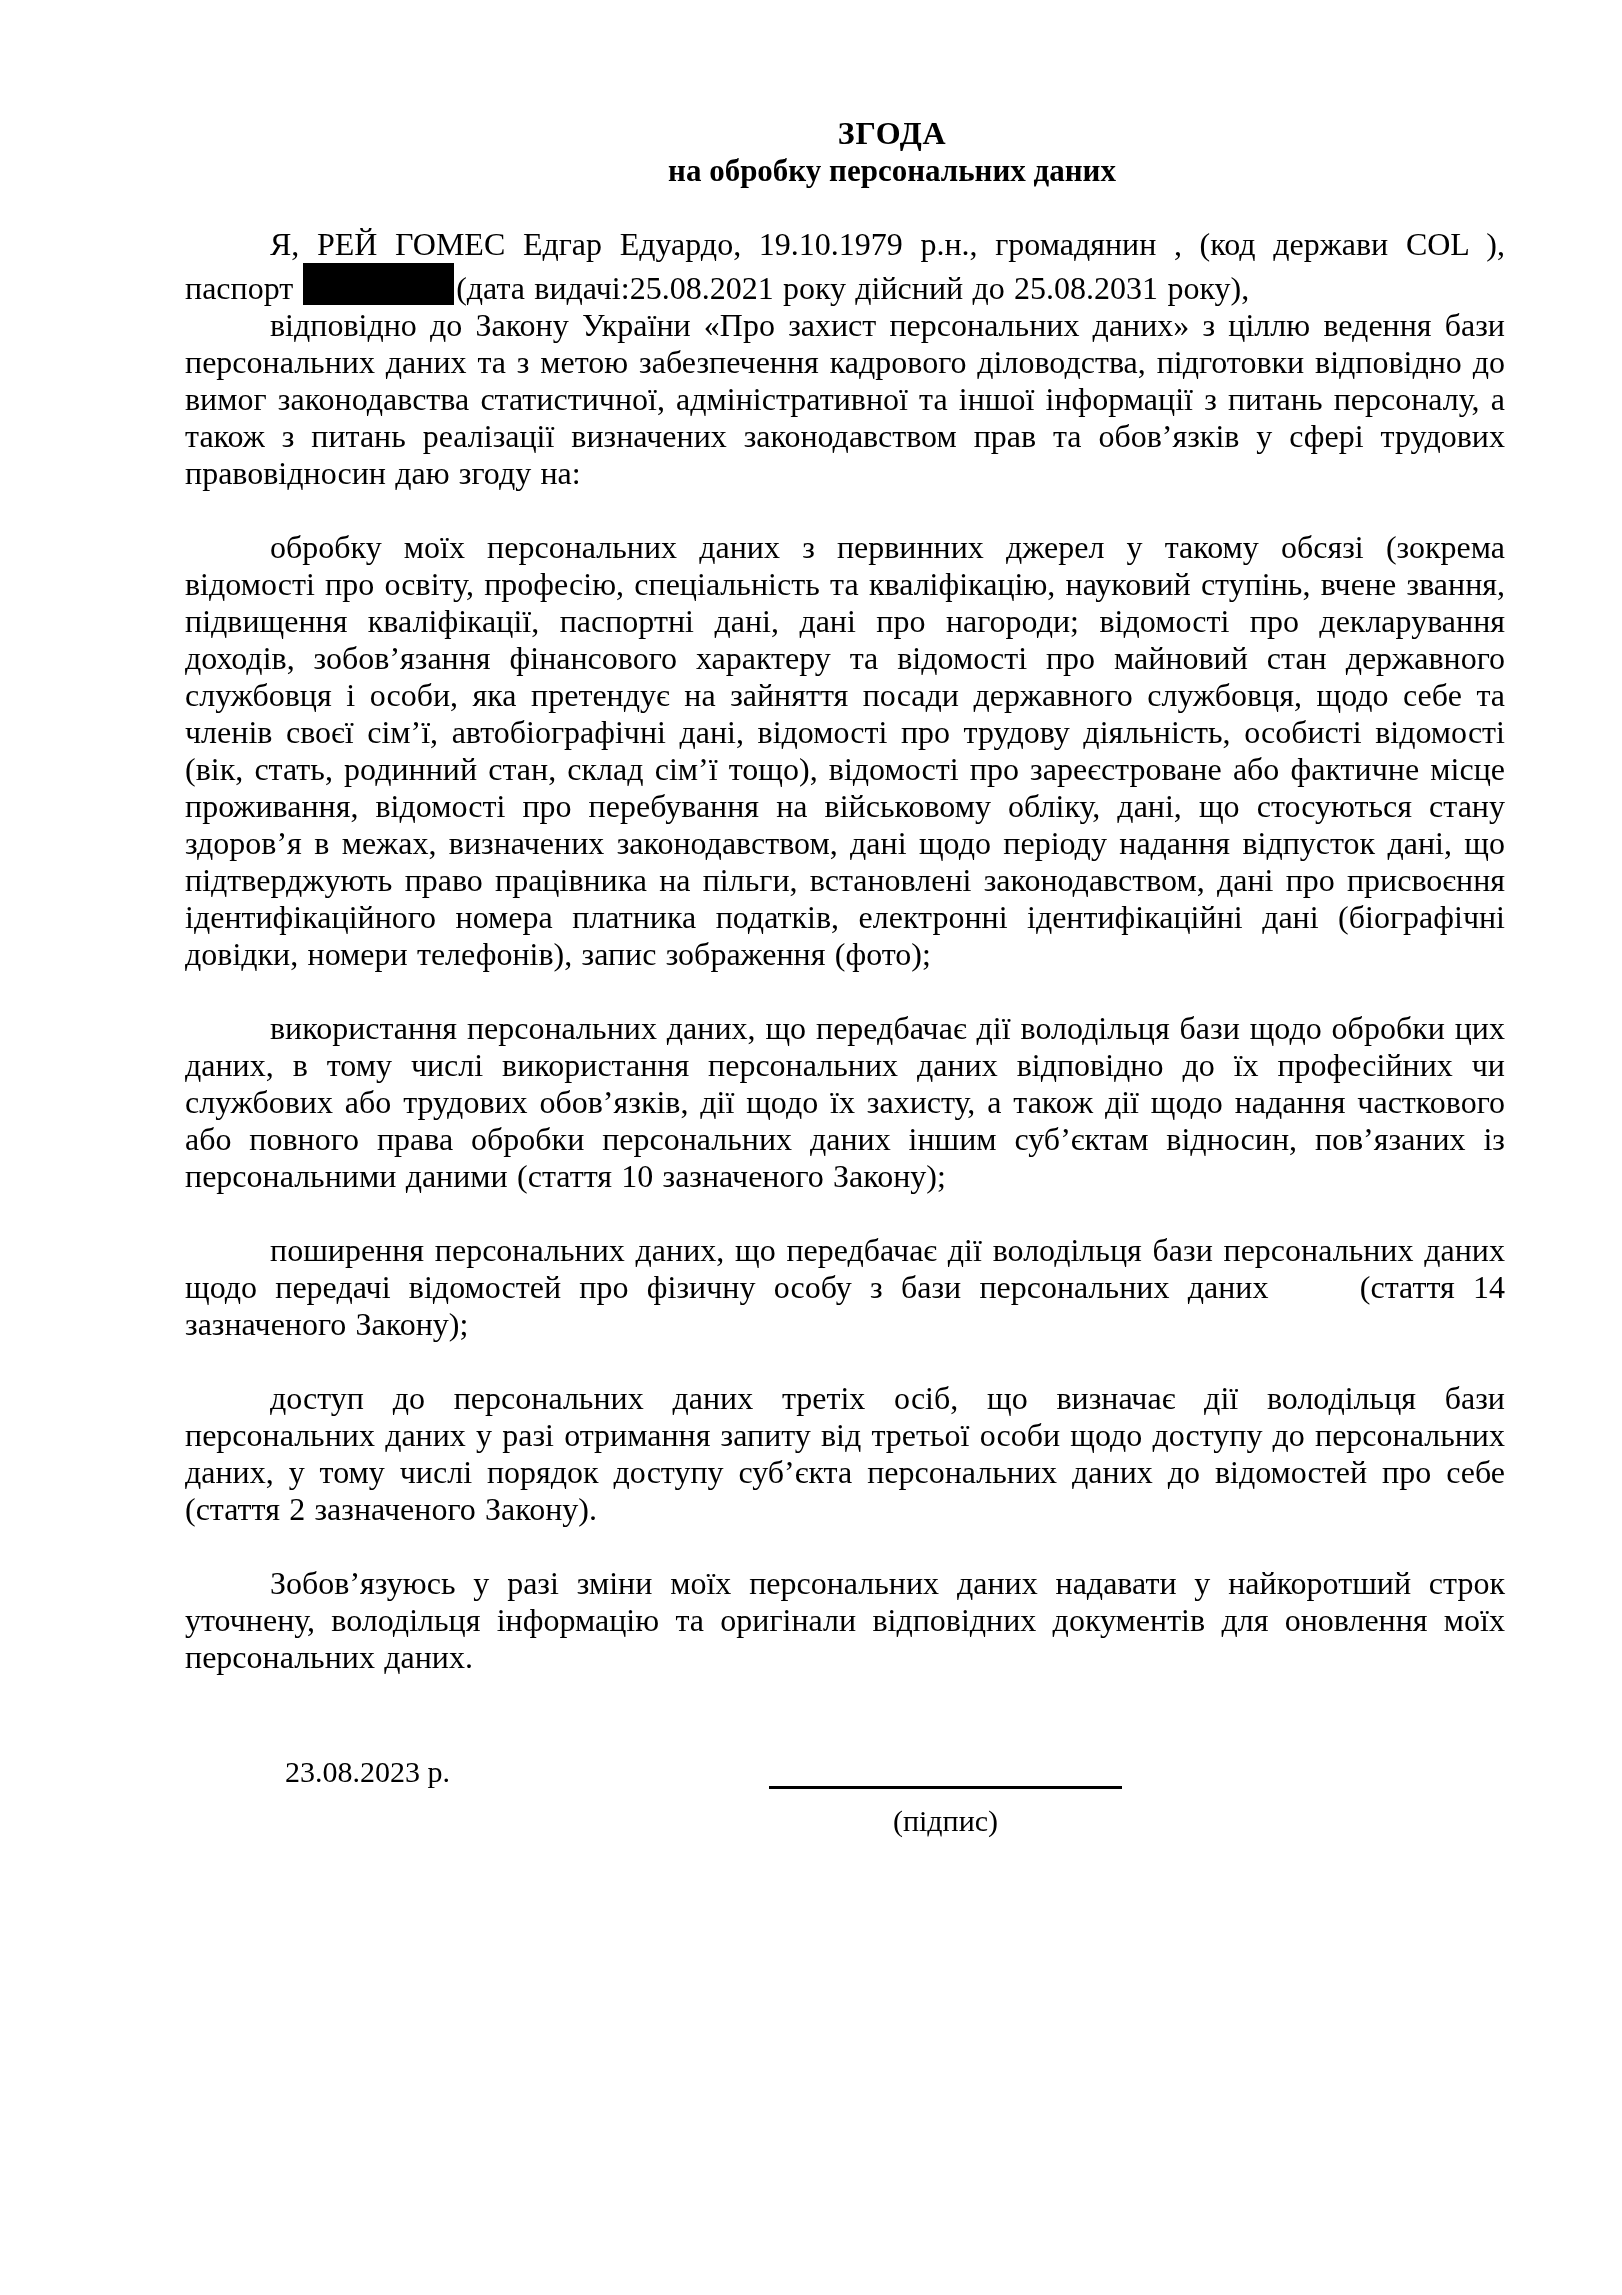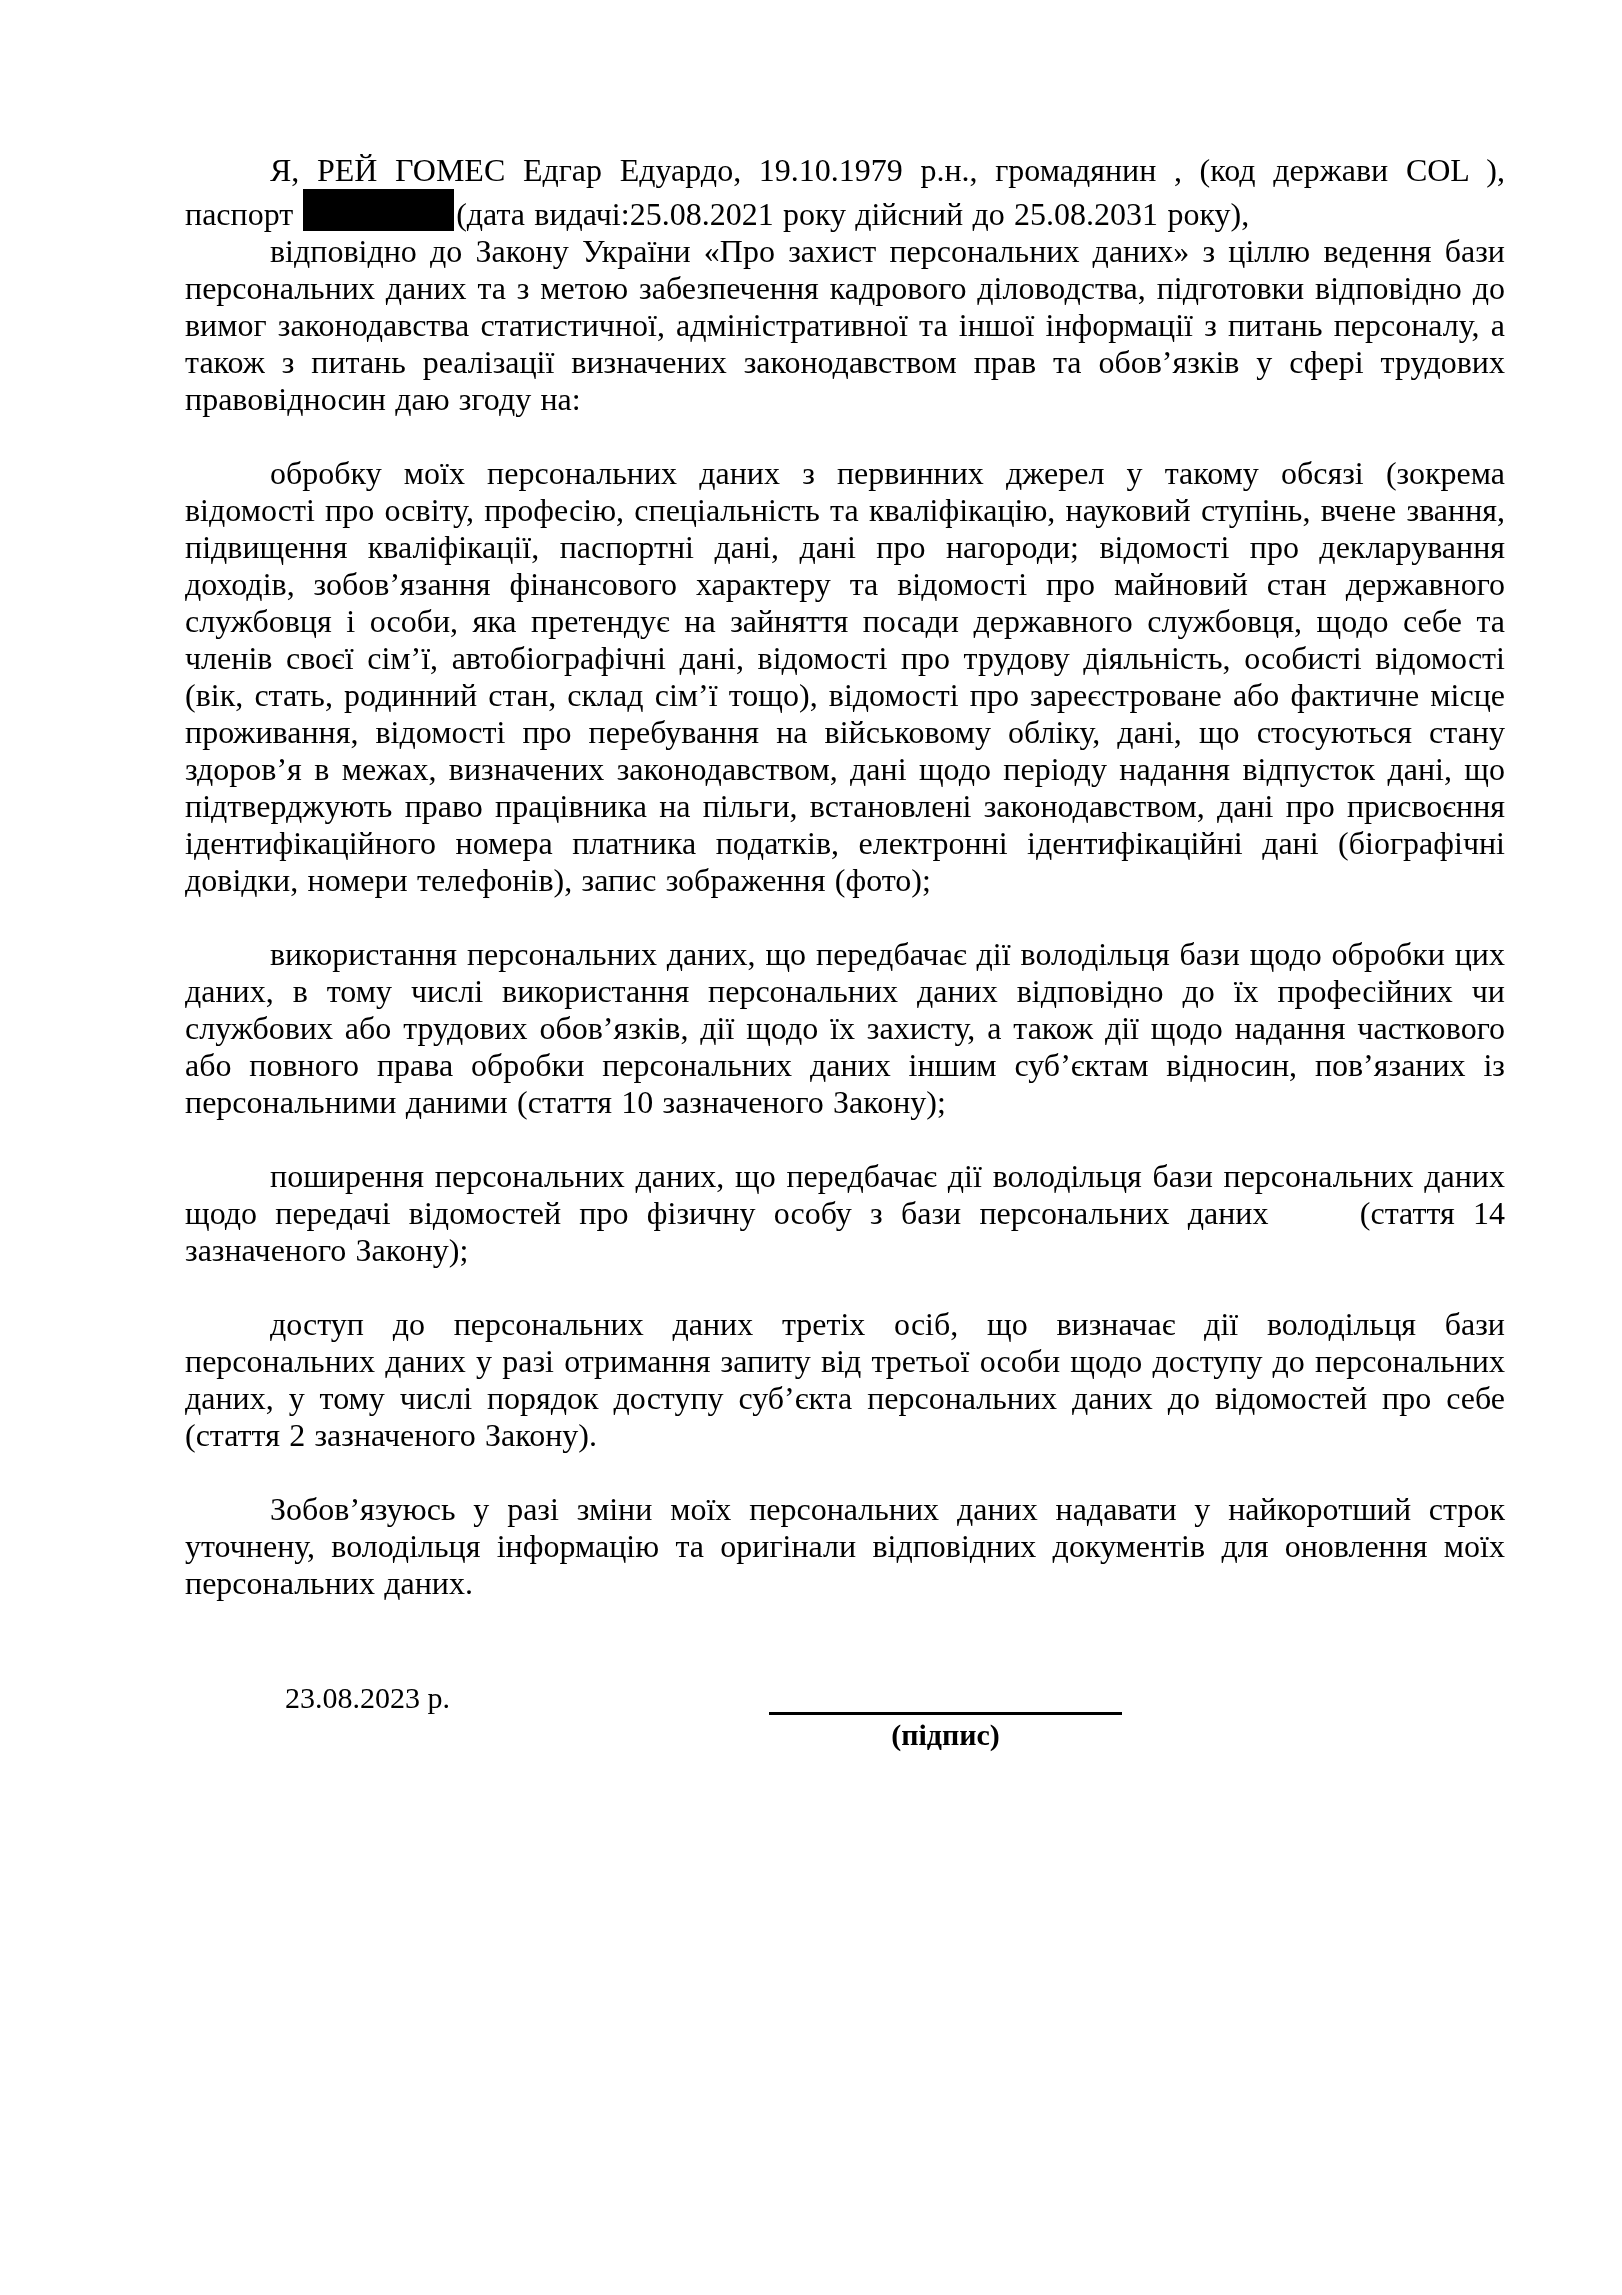--- a/index.html
+++ b/index.html
@@ -72,31 +72,34 @@
     left: 584px;
     top: 0;
     width: 353px;
     text-align: center;
   }
   .signature-line {
     height: 33px;
     border-bottom: 3.3px solid #000000;
   }
   .signature-caption {
-    margin-top: 1px;
+    margin-top: 13px;
     font-size: 30px;
     line-height: 37px;
-    font-weight: bold;
   }
 </style>
 </head>
 <body>
 
 <div class="page">
 
+  <div class="title-block">
+    <div class="doc-title">ЗГОДА</div>
+    <div class="doc-subtitle">на обробку персональних даних</div>
+  </div>
 
   <div class="doc-body">
 
     <p class="first-para"><span>Я, РЕЙ ГОМЕС Едгар Едуардо, 19.10.1979 р.н., громадянин , (код держави COL ), паспорт </span><span class="redaction-box"></span><span>(дата видачі:25.08.2021 року дійсний до 25.08.2031 року),</span></p>
 
     <p>відповідно до Закону України «Про захист персональних даних» з ціллю ведення бази персональних даних та з метою забезпечення кадрового діловодства, підготовки відповідно до вимог законодавства статистичної, адміністративної та іншої інформації з питань персоналу, а також з питань реалізації визначених законодавством прав та обов’язків у сфері трудових правовідносин даю згоду на:</p>
 
     <p class="gap-above">обробку моїх персональних даних з первинних джерел у такому обсязі (зокрема відомості про освіту, професію, спеціальність та кваліфікацію, науковий ступінь, вчене звання, підвищення кваліфікації, паспортні дані, дані про нагороди; відомості про декларування доходів, зобов’язання фінансового характеру та відомості про майновий стан державного службовця і особи, яка претендує на зайняття посади державного службовця, щодо себе та членів своєї сім’ї, автобіографічні дані, відомості про трудову діяльність, особисті відомості (вік, стать, родинний стан, склад сім’ї тощо), відомості про зареєстроване або фактичне місце проживання, відомості про перебування на військовому обліку, дані, що стосуються стану здоров’я в межах, визначених законодавством, дані щодо періоду надання відпусток дані, що підтверджують право працівника на пільги, встановлені законодавством, дані про присвоєння ідентифікаційного номера платника податків, електронні ідентифікаційні дані (біографічні довідки, номери телефонів), запис зображення (фото);</p>
 
     <p class="gap-above">використання персональних даних, що передбачає дії володільця бази щодо обробки цих даних, в тому числі використання персональних даних відповідно до їх професійних чи службових або трудових обов’язків, дії щодо їх захисту, а також дії щодо надання часткового або повного права обробки персональних даних іншим суб’єктам відносин, пов’язаних із персональними даними (стаття 10 зазначеного Закону);</p>

